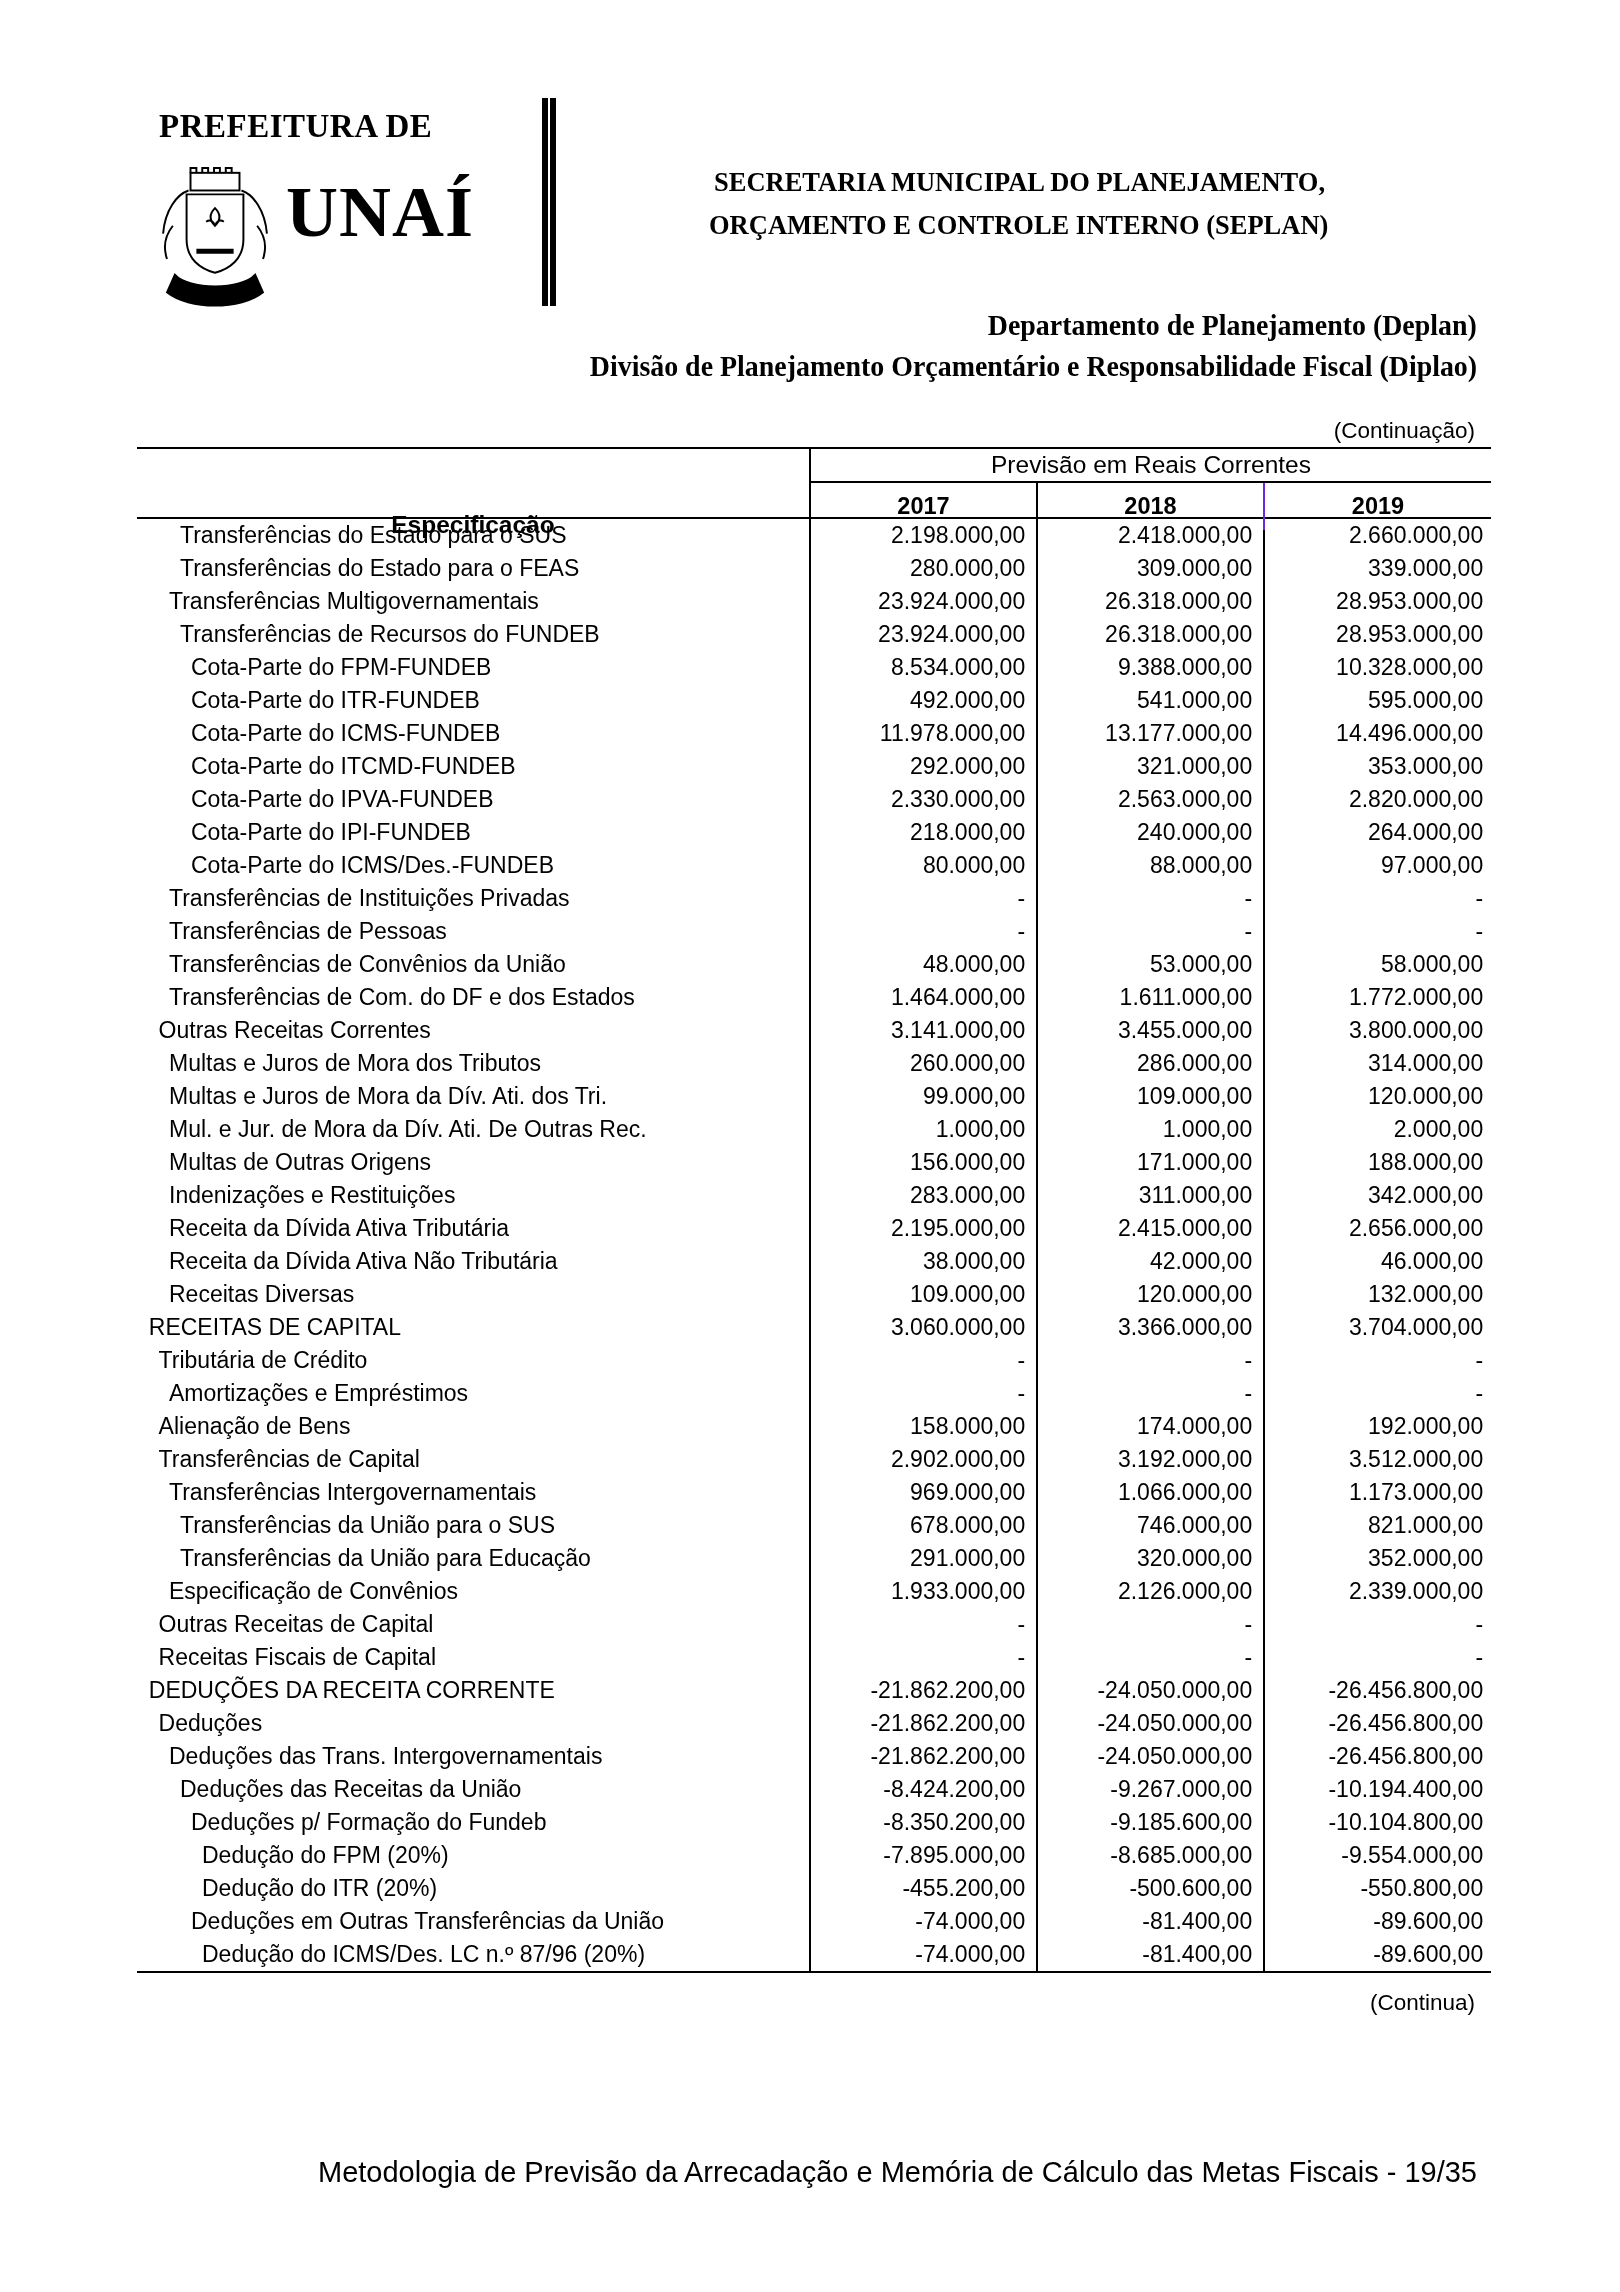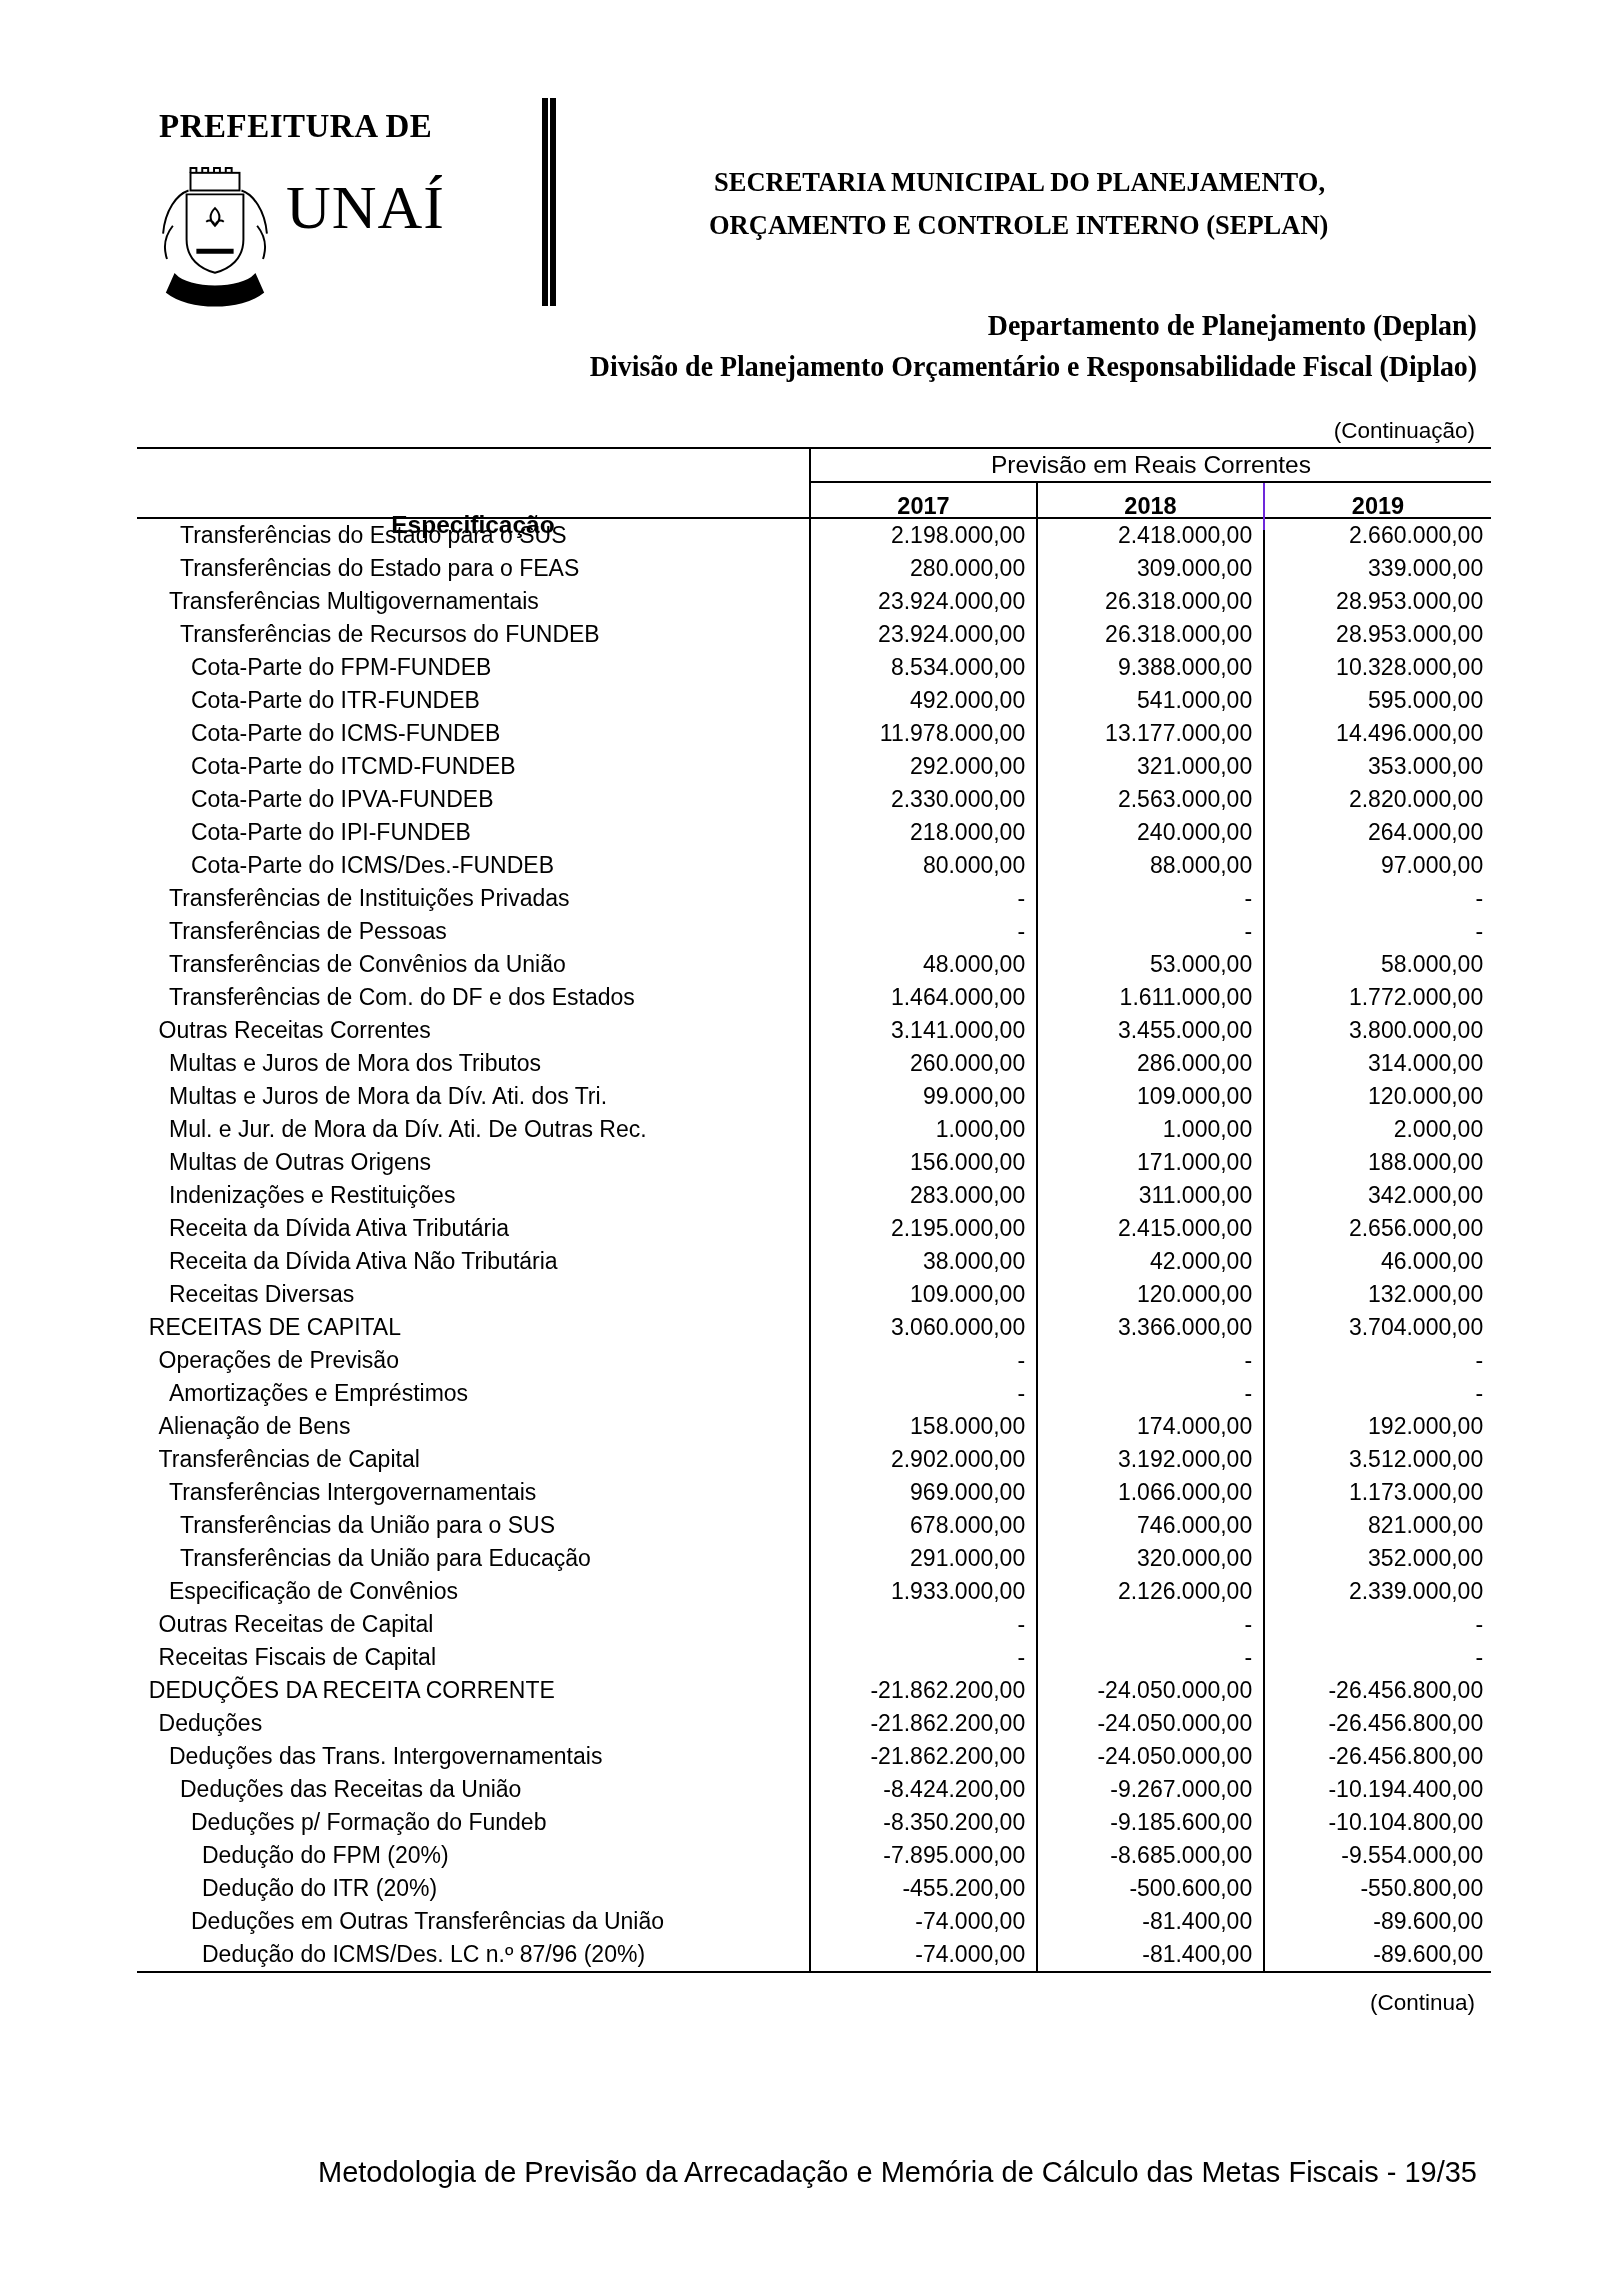--- a/index.html
+++ b/index.html
@@ -1,21 +1,21 @@
 <!DOCTYPE html>
 <html><head>
 <meta charset="utf-8">
 <style>
   html, body { margin: 0; padding: 0; background: #ffffff; }
   body { width: 1620px; height: 2293px; position: relative; overflow: hidden; color: #000; font-family: "Liberation Sans", sans-serif; }
 
   
   .brand-top { position: absolute; left: 159px; top: 110px; font-family: "Liberation Serif", serif; font-weight: bold; font-size: 33px; letter-spacing: 0.5px; line-height: 1; }
   .seal { position: absolute; left: 157px; top: 165px; width: 116px; height: 145px; }
-  .brand-city { position: absolute; left: 286px; top: 176px; font-family: "Liberation Serif", serif; font-weight: normal; font-size: 62px; line-height: 1; letter-spacing: 1px; }
+  .brand-city { position: absolute; left: 286px; top: 176px; font-family: "Liberation Serif", serif; font-weight: bold; font-size: 72px; line-height: 1; letter-spacing: 1px; }
   .dbar { position: absolute; top: 98px; height: 208px; width: 5.9px; background: #000; }
   .dbar.a { left: 542px; }
   .dbar.b { left: 550px; }
 
   .sec { position: absolute; right: 247px; font-family: "Liberation Serif", serif; font-weight: bold; font-size: 26.5px; line-height: 1; text-align: left; }
   .sec.l1 { top: 169px; left: 714px; right: auto; }
   .sec.l2 { top: 212px; left: 709px; right: auto; }
 
   .dept { position: absolute; right: 143px; font-family: "Liberation Serif", serif; font-weight: bold; font-size: 30px; line-height: 1; white-space: nowrap; transform: scaleX(0.93); transform-origin: right center; }
   .dept.l1 { top: 310px; }
@@ -242,21 +242,21 @@
         <div class="cell-val c2">120.000,00</div>
         <div class="cell-val c3">132.000,00</div>
       </div>
       <div class="row">
         <div class="cell-spec lvl0">RECEITAS DE CAPITAL</div>
         <div class="cell-val c1">3.060.000,00</div>
         <div class="cell-val c2">3.366.000,00</div>
         <div class="cell-val c3">3.704.000,00</div>
       </div>
       <div class="row">
-        <div class="cell-spec lvl1">Operações de Previsão</div>
+        <div class="cell-spec lvl1">Tributária de Crédito</div>
         <div class="cell-val c1">-</div>
         <div class="cell-val c2">-</div>
         <div class="cell-val c3">-</div>
       </div>
       <div class="row">
         <div class="cell-spec lvl2">Amortizações e Empréstimos</div>
         <div class="cell-val c1">-</div>
         <div class="cell-val c2">-</div>
         <div class="cell-val c3">-</div>
       </div>

